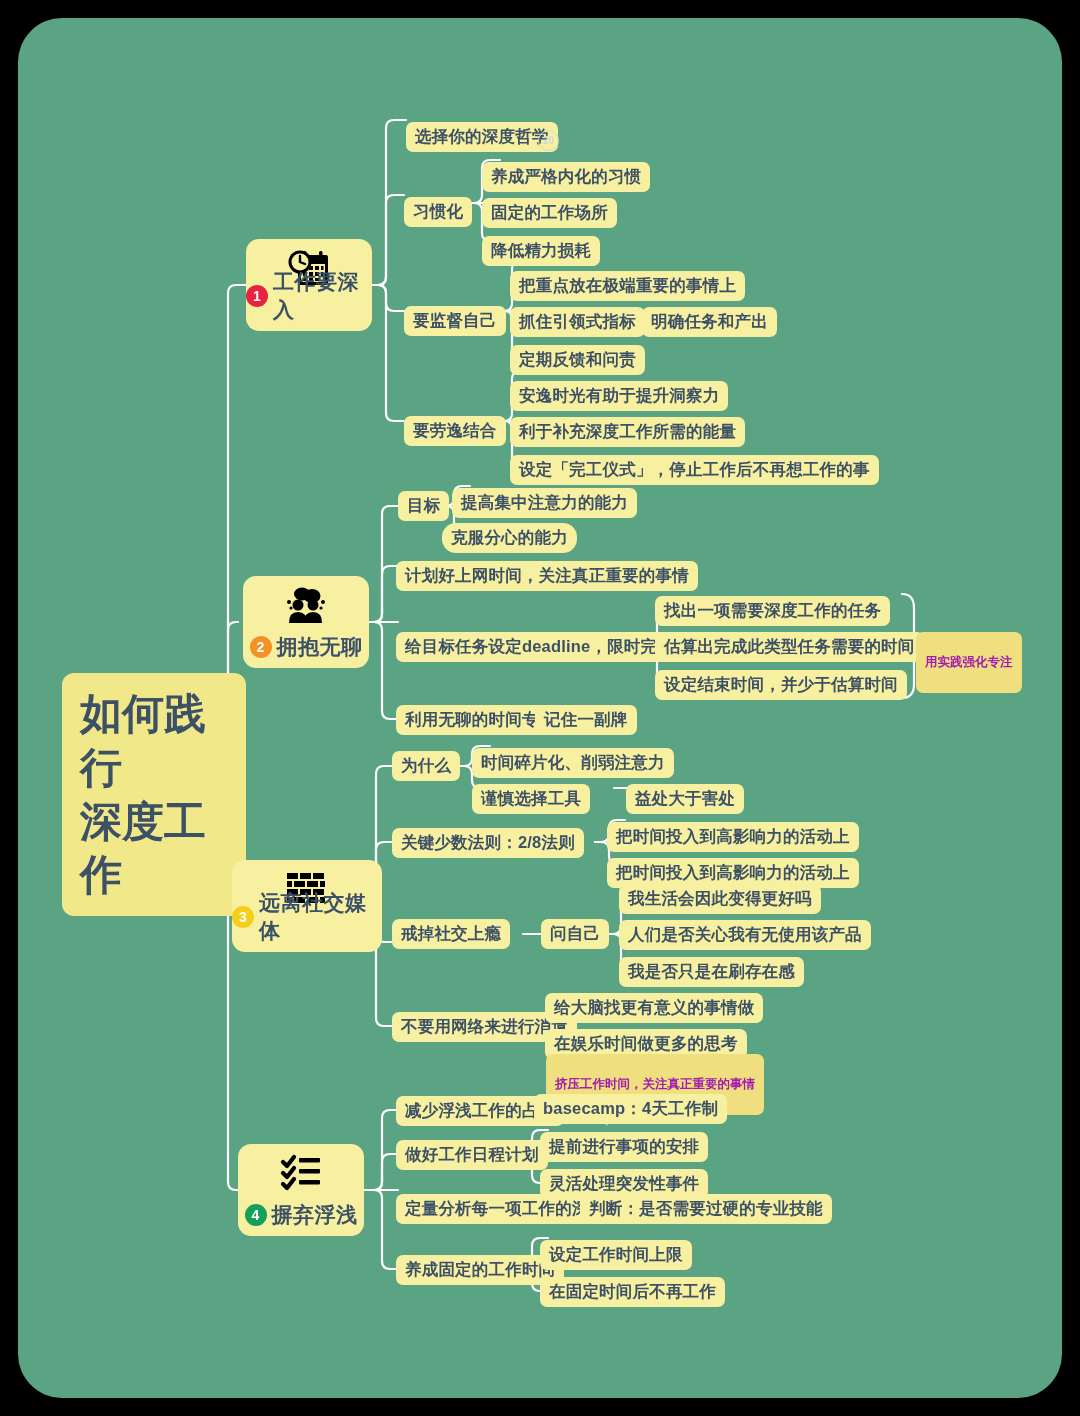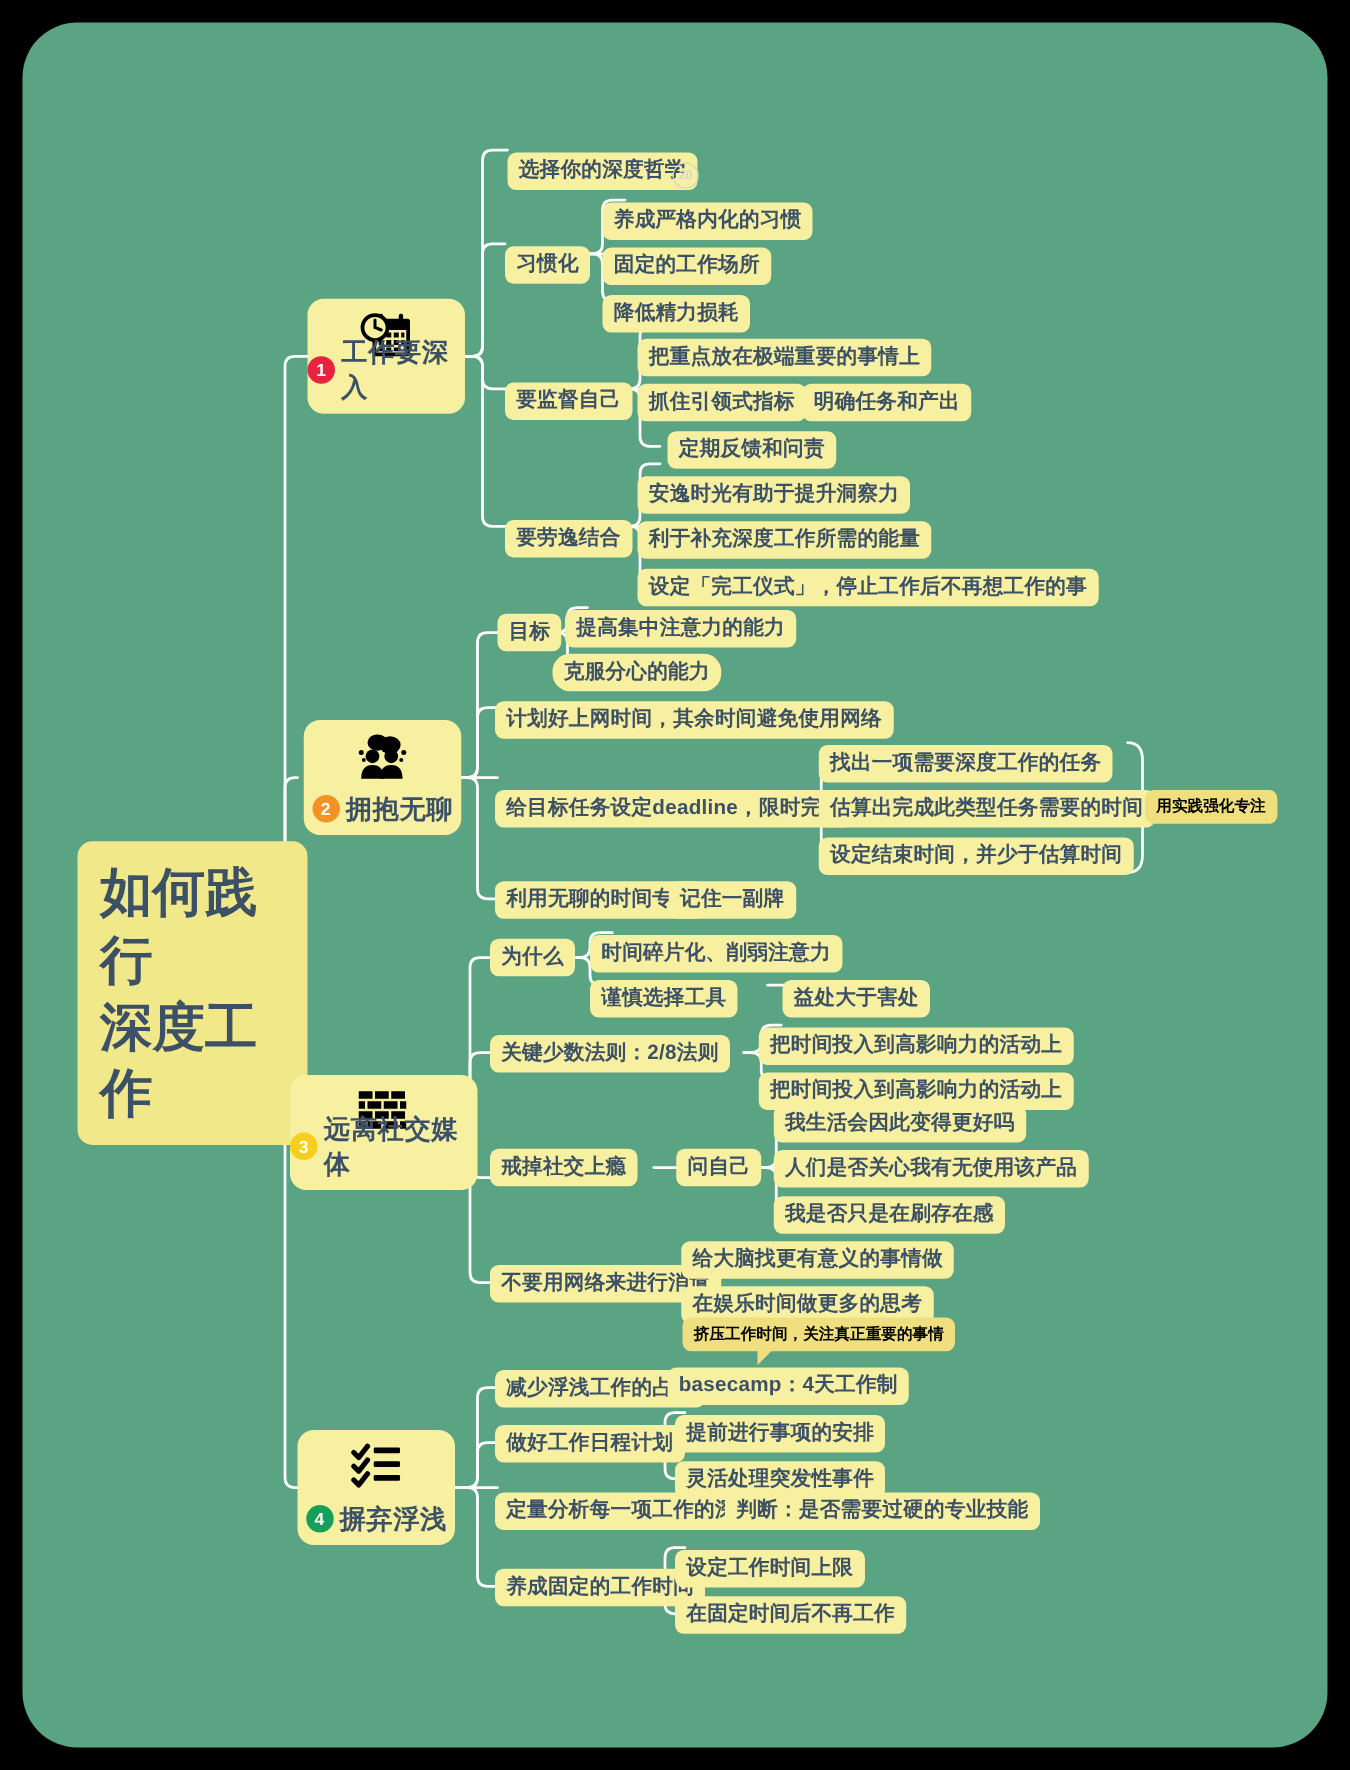--- a/index.html
+++ b/index.html
@@ -12,22 +12,22 @@
   .root{position:absolute;background:#f1e88a;color:#3d5166;border-radius:12px;
         font-size:42px;line-height:1.28;font-weight:700;padding:14px 18px;text-align:left;}
   .branch{position:absolute;background:#f6f0a0;border-radius:13px;
           width:126px;height:92px;box-sizing:border-box;}
   .branch .ico{position:absolute;left:0;right:0;top:7px;height:46px;display:flex;align-items:center;justify-content:center;}
   .branch .blabel{position:absolute;left:0;right:0;bottom:7px;display:flex;align-items:center;justify-content:center;gap:5px;}
   .branch .btxt{font-size:21px;font-weight:700;color:#3d5166;letter-spacing:.5px;}
   .badge{width:22px;height:22px;border-radius:50%;display:inline-flex;align-items:center;
          justify-content:center;color:#fff;font-size:14px;font-weight:700;flex:0 0 auto;}
   .b1{background:#e8233f;} .b2{background:#f39325;} .b3{background:#f6cf1c;} .b4{background:#14a05a;}
-  .callout{position:absolute;background:#f0df7e;color:#000000;border-radius:7px;
-           font-size:12.5px;font-weight:700;padding:5px 9px;white-space:nowrap;text-align:center;}
+  .callout{position:absolute;background:#f0df7e;color:#a21caf;border-radius:7px;
+           font-size:12.5px;font-weight:700;padding:22px 9px;white-space:nowrap;text-align:center;}
   .callout .tail{position:absolute;left:60px;bottom:-11px;width:0;height:0;
            border-left:12px solid #f0df7e;border-bottom:12px solid transparent;}
   .collapse{position:absolute;width:19px;height:19px;border-radius:50%;
             border:1.6px solid #cfd9d1;color:#cfd9d1;font-size:10px;font-weight:700;
             display:flex;align-items:center;justify-content:center;background:transparent;}
   svg .ln{fill:none;stroke:#ffffff;stroke-width:2.2;stroke-linecap:round;}
   svg .brc{fill:none;stroke:#ffffff;stroke-width:2.2;stroke-linecap:round;}
 </style>
 </head>
 <body>
@@ -151,21 +151,21 @@
   <div class="collapse" style="left:520px;top:112px;">20</div>
   <div class="node" style="left:386px;top:179px;">习惯化</div>
   <div class="node" style="left:464px;top:144px;">养成严格内化的习惯</div>
   <div class="node" style="left:464px;top:180px;">固定的工作场所</div>
   <div class="node" style="left:464px;top:218px;">降低精力损耗</div>
 
   <div class="node" style="left:386px;top:288px;">要监督自己</div>
   <div class="node" style="left:492px;top:253px;">把重点放在极端重要的事情上</div>
   <div class="node" style="left:492px;top:289px;">抓住引领式指标</div>
   <div class="node" style="left:624px;top:289px;">明确任务和产出</div>
-  <div class="node" style="left:492px;top:327px;margin-left:24px;">定期反馈和问责</div>
+  <div class="node" style="left:492px;top:327px;">定期反馈和问责</div>
 
   <div class="node" style="left:386px;top:398px;">要劳逸结合</div>
   <div class="node" style="left:492px;top:363px;">安逸时光有助于提升洞察力</div>
   <div class="node" style="left:492px;top:399px;">利于补充深度工作所需的能量</div>
   <div class="node" style="left:492px;top:437px;">设定「完工仪式」，停止工作后不再想工作的事</div>
 
   <div class="branch" style="left:225px;top:558px;">
     <div class="ico">
       <svg width="48" height="42" viewBox="0 0 48 42">
         <ellipse cx="20" cy="9" rx="8" ry="6.5" fill="#000"></ellipse>
@@ -182,21 +182,21 @@
     </div>
     <div class="blabel">
       <span class="badge b2">2</span>
       <span class="btxt">拥抱无聊</span>
     </div>
   </div>
 
   <div class="node" style="left:380px;top:473px;">目标</div>
   <div class="node" style="left:434px;top:470px;">提高集中注意力的能力</div>
   <div class="node" style="left:424px;top:505px;border-radius:14px;">克服分心的能力</div>
-  <div class="node" style="left:378px;top:543px;">计划好上网时间，其余时间避免使用网络</div>
+  <div class="node" style="left:378px;top:543px;">计划好上网时间，关注真正重要的事情</div>
   <div class="node" style="left:378px;top:614px;">给目标任务设定deadline，限时完成</div>
   <div class="node" style="left:637px;top:578px;">找出一项需要深度工作的任务</div>
   <div class="node" style="left:637px;top:652px;">设定结束时间，并少于估算时间</div>
   <div class="node" style="left:637px;top:614px;">估算出完成此类型任务需要的时间</div>
   <div class="node" style="left:378px;top:687px;">利用无聊的时间专注</div>
   <div class="node" style="left:517px;top:687px;">记住一副牌</div>
   <div class="callout" style="left:898px;top:614px;">用实践强化专注</div>
 
   <div class="branch" style="left:214px;top:842px;width:150px;">
     <div class="ico">

